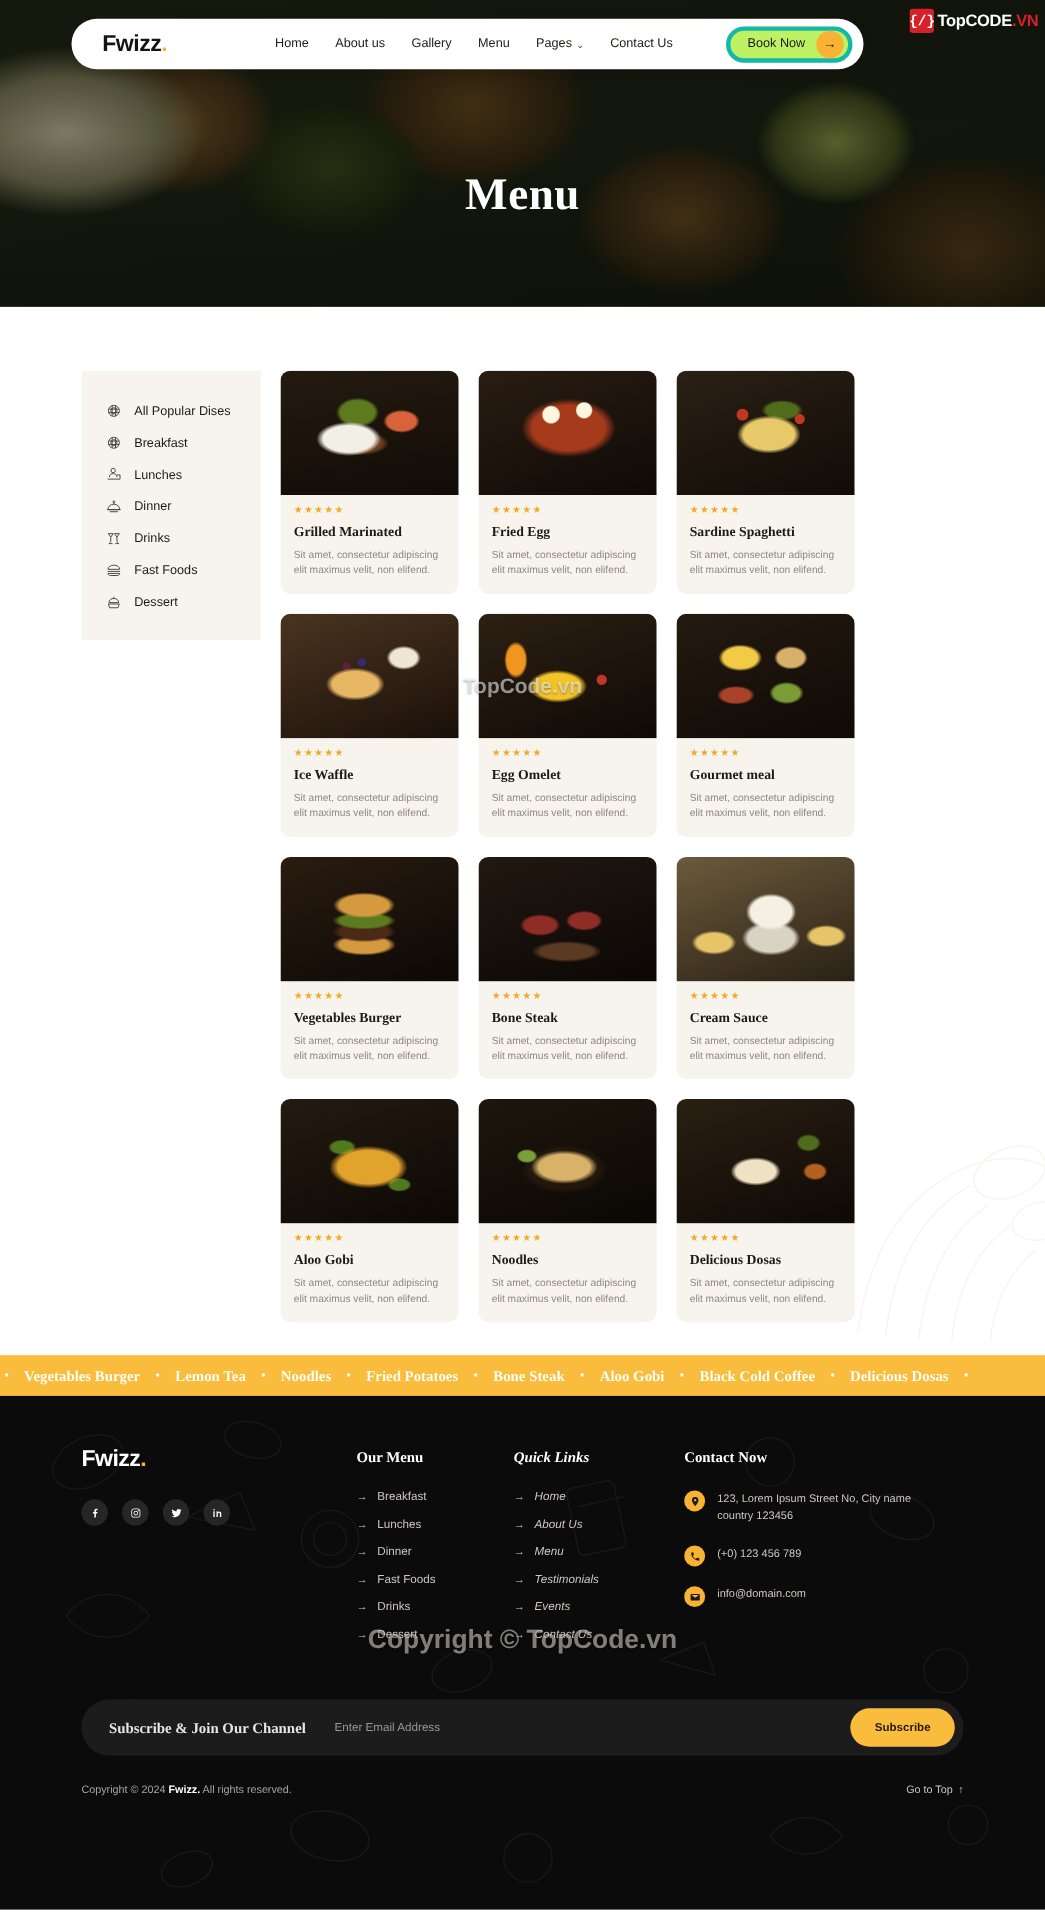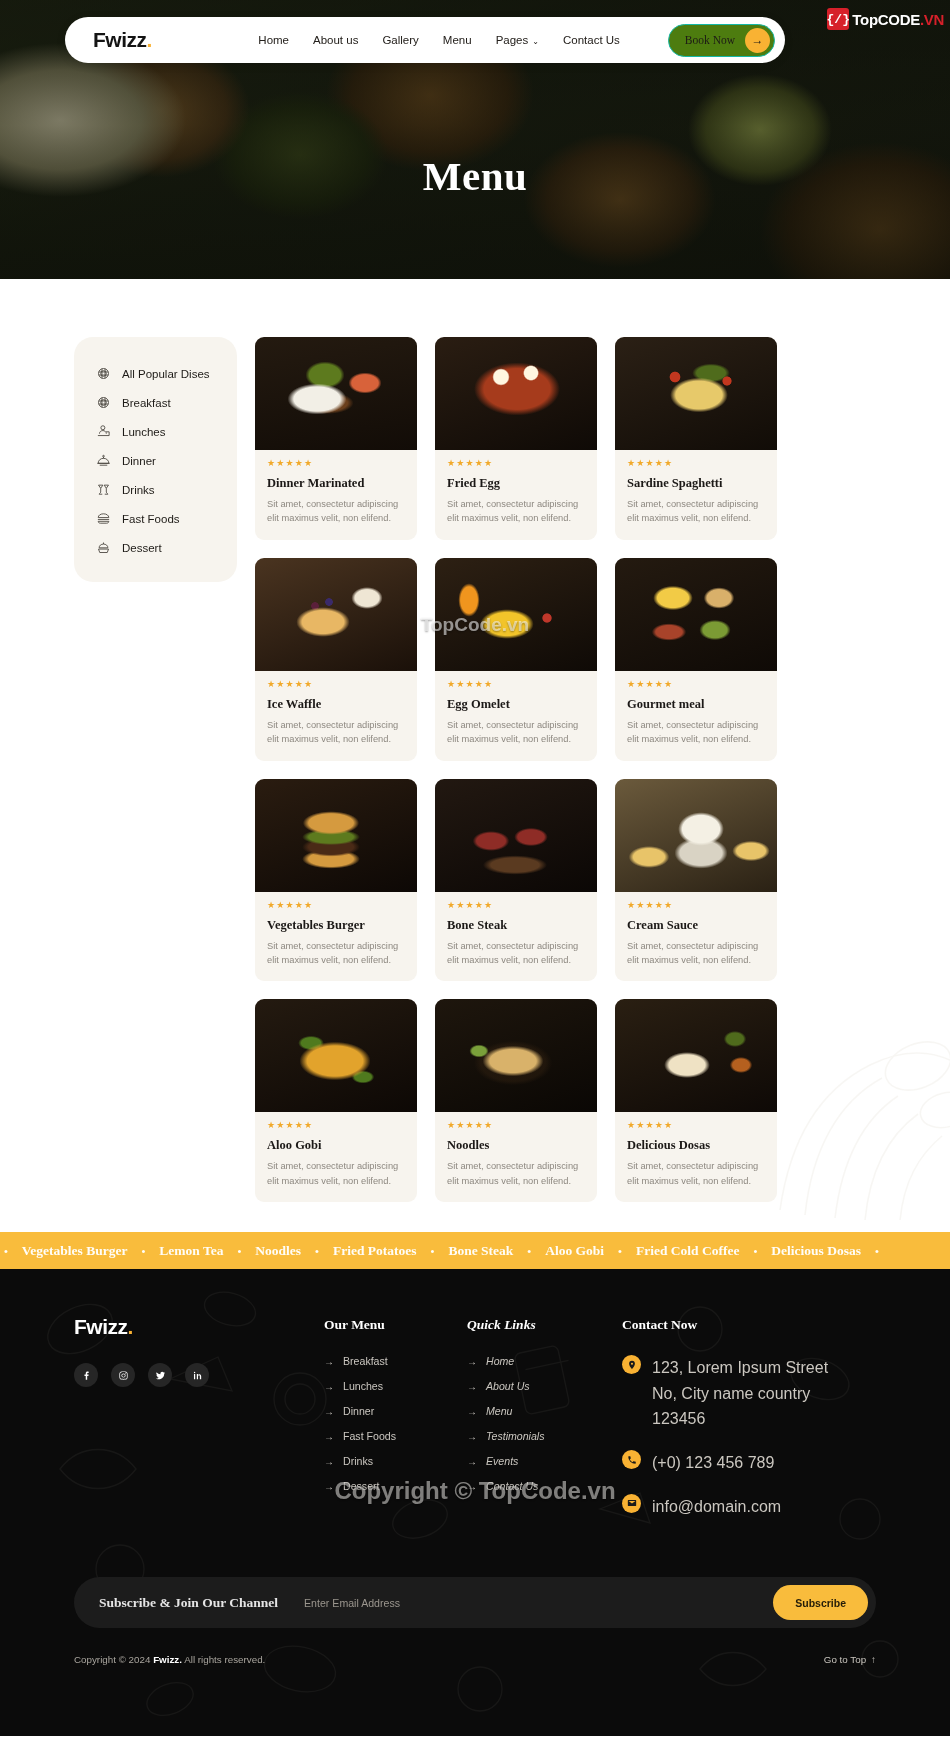--- a/index.html
+++ b/index.html
@@ -47,22 +47,22 @@
   }
   .logo { font-family:"Liberation Sans",sans-serif; font-size: 21px; font-weight: 700; color: #141414; letter-spacing: -.5px; }
   .logo .dot { color: #f9b233; }
   .nav-links { margin-left: auto; display: flex; align-items: center; gap: 24px; }
   .nav-links a {
     font-size: 11.5px; color: #24201c; text-decoration: none; white-space: nowrap;
     display: inline-flex; align-items: center; gap: 4px;
   }
   .caret { font-size: 8px; position: relative; top: 1px; }
   .book-btn {
-    margin-left: 24px; height: 33px; border: 1px solid #14b8a6; border-radius: 20px;
-    display: flex; align-items: center; padding: 0 4px 0 16px; gap: 10px; background: #4d7c0f; font-family: Liberation Serif, serif;
+    margin-left: 24px; height: 33px; border: 4px solid #14b8a6; border-radius: 20px;
+    display: flex; align-items: center; padding: 0 4px 0 16px; gap: 10px; background: #bef264;
   }
   .book-btn span { font-size: 11.5px; color: #1d1a16; white-space: nowrap; }
   .book-circle {
     width: 25px; height: 25px; border-radius: 50%; background: #f9b233;
     display: flex; align-items: center; justify-content: center;
     color: #1d1a16; font-size: 12px;
   }
 
   
   .wm-top {
@@ -79,21 +79,21 @@
 
   
   .menu-section {
     position: relative; padding: 58px 0 0 0; background: #fff;
     display: flex; gap: 0; overflow: hidden;
   }
   .menu-wrap { display: flex; width: 950px; padding-left: 74px; }
 
   .cat-card {
     width: 163px; flex: 0 0 163px; align-self: flex-start;
-    background: #f7f4ee; border-radius: 19px; padding: 22px 13px 20px 0;
+    background: #f7f4ee; border-radius: 2px; padding: 22px 13px 20px 0;
   }
   .cat-item {
     display: flex; align-items: center; gap: 11px; padding: 7px 0 7px 22px;
     font-size: 11.5px; color: #1e1b17; cursor: pointer;
   }
   .cat-icon { width: 15px; height: 15px; flex: 0 0 15px; opacity: .85; }
   .cat-icon svg { display: block; width: 15px; height: 15px; }
 
   .cards-area { flex: 1 1 auto; padding-left: 18px; }
   .card-row { display: flex; gap: 18px; margin-bottom: 18px; }
@@ -236,21 +236,21 @@
     color: #cbc7c0; margin-bottom: 13px;
   }
   .flink .arr { color: #cbc7c0; font-size: 10px; }
 
   .cinfo { display: flex; gap: 11px; margin-bottom: 18px; align-items: flex-start; }
   .cicon {
     width: 19px; height: 19px; flex: 0 0 19px; border-radius: 50%; background: #f9b233;
     display: flex; align-items: center; justify-content: center;
   }
   .cicon svg { width: 10px; height: 10px; fill: #1a1a1a; }
-  .ctext { font-size: 16px; color: #cbc7c0; line-height: 1.6; }
+  .ctext { font-size: 10px; color: #cbc7c0; line-height: 1.6; }
 
   
   .subscribe {
     position: relative; z-index: 3; margin-top: 40px;
     background: #1c1c1c; border-radius: 32px; height: 51px;
     display: flex; align-items: center; padding: 0 8px 0 25px;
   }
   .sub-label { font-family:"Liberation Serif",serif; font-size: 13.5px; font-weight: 700; color: #e5e5e5; white-space: nowrap; }
   .sub-input {
     flex: 1 1 auto; margin-left: 20px; background: transparent; border: none; outline: none;
@@ -419,21 +419,21 @@
       </div>
     </div>
 
     <div class="cards-area">
 
       <div class="card-row">
         <div class="dish-card">
           <div class="dish-img img-grilled"></div>
           <div class="dish-body">
             <div class="stars">★★★★★</div>
-            <div class="dish-title">Dinner Marinated</div>
+            <div class="dish-title">Grilled Marinated</div>
             <div class="dish-desc">Sit amet, consectetur adipiscing elit maximus velit, non elifend.</div>
           </div>
         </div>
         <div class="dish-card">
           <div class="dish-img img-friedegg"></div>
           <div class="dish-body">
             <div class="stars">★★★★★</div>
             <div class="dish-title">Fried Egg</div>
             <div class="dish-desc">Sit amet, consectetur adipiscing elit maximus velit, non elifend.</div>
           </div>
@@ -543,21 +543,21 @@
     <span class="mq-item">Lemon Tea</span>
     <span class="mq-dot">•</span>
     <span class="mq-item">Noodles</span>
     <span class="mq-dot">•</span>
     <span class="mq-item">Fried Potatoes</span>
     <span class="mq-dot">•</span>
     <span class="mq-item">Bone Steak</span>
     <span class="mq-dot">•</span>
     <span class="mq-item">Aloo Gobi</span>
     <span class="mq-dot">•</span>
-    <span class="mq-item">Fried Cold Coffee</span>
+    <span class="mq-item">Black Cold Coffee</span>
     <span class="mq-dot">•</span>
     <span class="mq-item">Delicious Dosas</span>
     <span class="mq-dot">•</span>
   </div>
 </div>
 
 <div class="footer">
   <svg class="footer-pattern" viewBox="0 0 950 470">
     <g fill="none" stroke="#e8e2d4" stroke-width="1.3">
       <ellipse cx="80" cy="60" rx="34" ry="22" transform="rotate(-25 80 60)"></ellipse>

